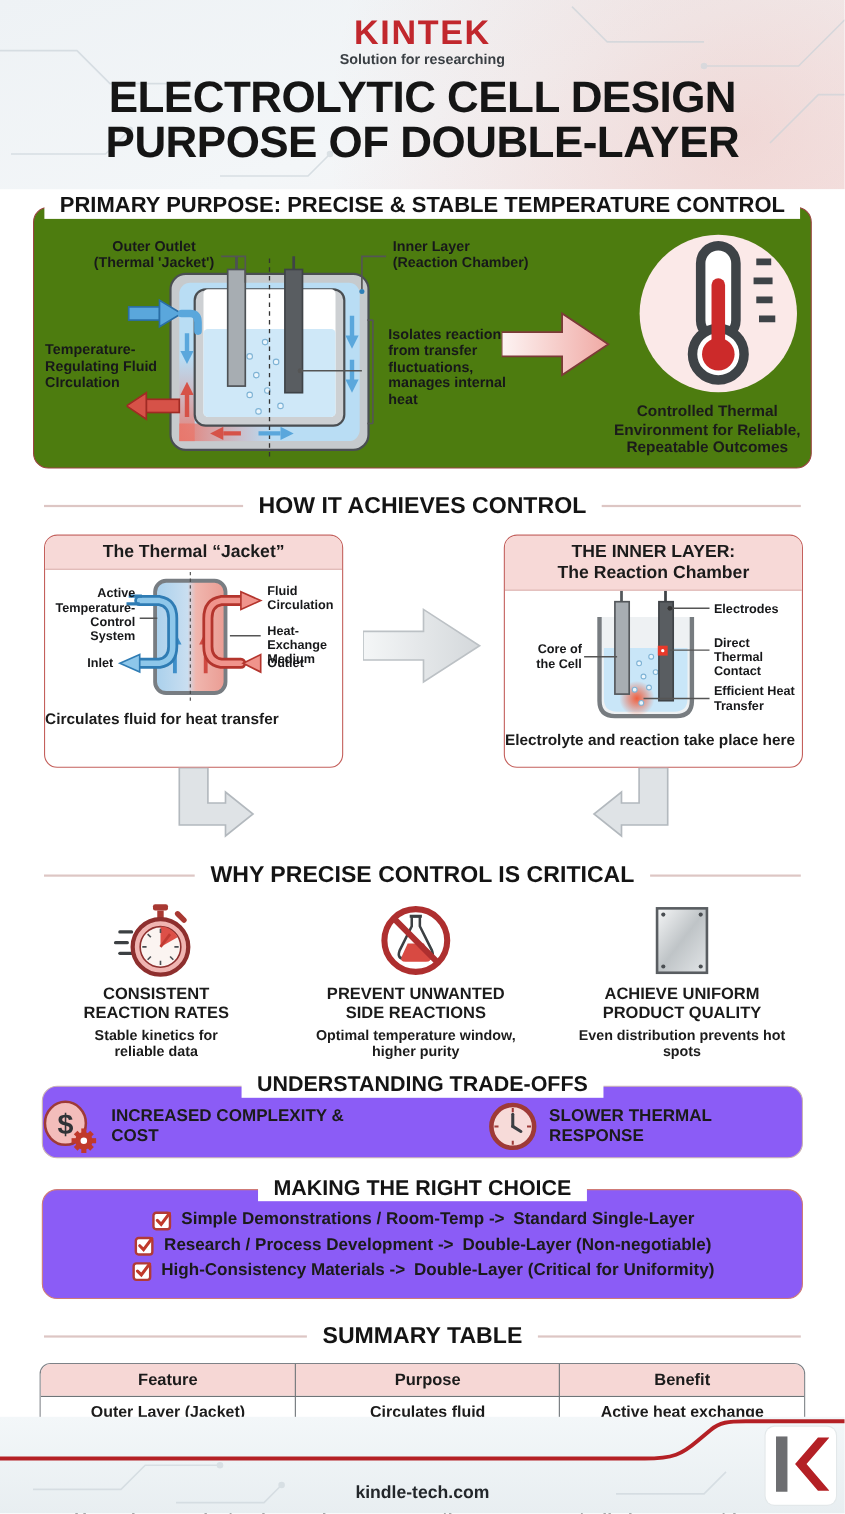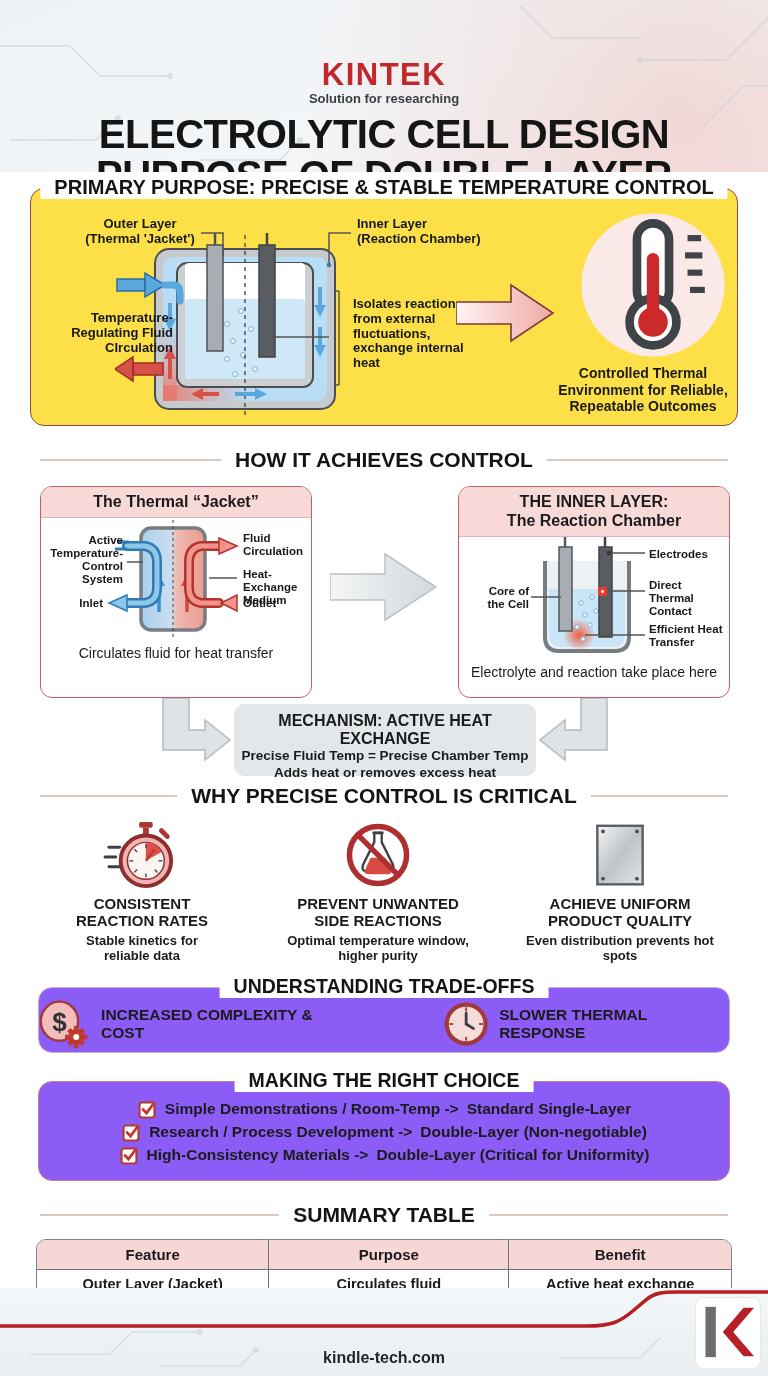--- a/index.html
+++ b/index.html
@@ -6,42 +6,42 @@
   html,body { width:768px; }
   body {
     height:1376px; position:relative; overflow:hidden;
     background:#ffffff; color:#1b1b1b;
     font-family:"Liberation Sans", sans-serif;
   }
   
   .header { position:relative; height:172px; background:linear-gradient(160deg,#eef2f5 0%,#f3f6f8 55%,#f6eff0 100%); overflow:hidden; }
   .blush { position:absolute; inset:0; background:radial-gradient(circle at 88% 70%, rgba(228,150,140,.28), transparent 55%); }
   .circuit { position:absolute; inset:0; opacity:.65; }
-  .logo { position:relative; text-align:center; padding-top:12px; font-size:31px; font-weight:800; letter-spacing:1.5px; color:#c1272d;margin-top:45px; }
+  .logo { position:relative; text-align:center; padding-top:12px; font-size:31px; font-weight:800; letter-spacing:1.5px; color:#c1272d; }
   .tagline { position:relative; text-align:center; font-size:13px; font-weight:600; color:#3a3f44; margin-top:-2px; }
   .big-title { position:relative; text-align:center; font-size:40px; line-height:1.02; font-weight:800; letter-spacing:-0.5px; color:#151515; margin-top:8px; }
   
-  .frame { position:relative; border:1.6px solid #9c4442; border-radius:14px; background:#fde047; }
+  .frame { position:relative; border:1.6px solid #9c4442; border-radius:14px; background:#4d7c0f; }
   .frame-title { position:absolute; top:-13px; left:50%; transform:translateX(-50%); background:#fff; padding:0 14px; font-size:20px; font-weight:800; white-space:nowrap; color:#141414; }
   
   .rule-heading { display:flex; align-items:center; gap:14px; margin:0 40px; font-size:21px; font-weight:800; color:#141414; }
   .rule-heading::before, .rule-heading::after { content:""; flex:1; height:1.6px; background:#ddc6c4; }
   .rule-heading > span { white-space:nowrap; }
   
   .primary { margin:16px 30px 0; height:238px; }
   .abs { position:absolute; }
   .lbl { position:absolute; font-weight:800; color:#17181a; line-height:1.14; }
   .small-lbl { font-size:13px; }
   .outcome-cap { position:absolute; font-size:14px; font-weight:800; text-align:center; line-height:1.18; }
   
   .cards-row { position:relative; height:212px; margin:14px 34px 0; }
   .card { position:absolute; top:0; width:272px; height:212px; border:1.6px solid #c4605c; border-radius:12px; background:#fff; overflow:hidden; }
   .card-head { background:#f7d9d7; border-bottom:1px solid #dcb3b0; padding:5px 4px 6px; text-align:center; font-size:16px; font-weight:800; line-height:1.2; }
   .card-diagram { position:relative; height:124px; }
-  .card-cap { text-align:center; font-size:14px; font-weight:400; padding-top:3px; }
+  .card-cap { text-align:left; font-size:14px; font-weight:700; padding-top:3px; }
   .dlbl { position:absolute; font-size:11.5px; font-weight:800; line-height:1.12; color:#17181a; }
   
   .mech-row { position:relative; height:86px; margin:0 34px; }
   .mech-box { position:absolute; left:200px; top:6px; width:302px; height:72px; background:#e3e7ea; border-radius:10px; text-align:center; padding-top:8px; }
   .mech-title { font-size:16px; font-weight:800; }
   .mech-line { font-size:13.5px; font-weight:700; line-height:1.25; }
   
   .pillars { display:flex; justify-content:space-between; margin:12px 38px 0; }
   .pillar { text-align:center; }
   .pillar-icon { height:70px; display:flex; align-items:flex-end; justify-content:center; }
@@ -173,29 +173,29 @@
       <path d="M170,44 h22 v24"></path>
       <path d="M320,44 h-22 v30"></path>
       <path d="M242,148 H298"></path>
       <path d="M303,102 h5 M308,102 v94 M303,196 h5"></path>
     </g>
     <circle cx="298" cy="76" r="2.3" fill="#2e7fb8"></circle>
     <circle cx="242" cy="148" r="2.3" fill="#555"></circle>
   </svg>
 
   <div class="lbl small-lbl" style="left:34px; top:28px; width:150px; text-align:center;">
-    <div>Outer Layer</div>
+    <div>Outer Outlet</div>
     <div>(Thermal 'Jacket')</div>
   </div>
   <div class="lbl small-lbl" style="left:326px; top:28px; width:160px; text-align:left;">
     <div>Inner Layer</div>
     <div>(Reaction Chamber)</div>
   </div>
-  <div class="lbl small-lbl" style="left:10px; top:122px; width:132px; text-align:right;">Temperature-Regulating Fluid CIrculation</div>
-  <div class="lbl small-lbl" style="left:322px; top:108px; width:134px;">Isolates reaction from external fluctuations, exchange internal heat</div>
+  <div class="lbl small-lbl" style="left:10px; top:122px; width:132px; text-align:left;">Temperature-Regulating Fluid CIrculation</div>
+  <div class="lbl small-lbl" style="left:322px; top:108px; width:134px;">Isolates reaction from transfer fluctuations, manages internal heat</div>
 
   <svg class="abs" style="left:425px; top:92px;" width="100" height="64" viewBox="0 0 100 64">
     <defs>
         <linearGradient id="pinkarrow" x1="0" y1="0" x2="1" y2="0">
       <stop offset="0" stop-color="#fdf4f3"></stop>
           <stop offset="1" stop-color="#f0a9a4"></stop>
         </linearGradient>
       </defs>
     <path d="M0,21 H55 V4 L97,32 L55,60 V43 H0 Z" fill="url(#pinkarrow)" stroke="#7c3a38" stroke-width="1.6"></path>
   </svg>
@@ -321,25 +321,20 @@
   </div>
 </div>
 
 <div class="mech-row">
   <svg class="conn-svg" width="702" height="86" viewBox="0 0 702 86">
     <g fill="#dfe3e6" stroke="#b3b9be" stroke-width="1.5">
       <path d="M129,0 V52 H171 V62 L196,42 L171,22 V32 H155 V0 Z"></path>
       <path d="M573,0 V52 H531 V62 L506,42 L531,22 V32 H547 V0 Z"></path>
     </g>
   </svg>
-  <div class="mech-box">
-    <div class="mech-title">MECHANISM: ACTIVE HEAT EXCHANGE</div>
-    <div class="mech-line">Precise Fluid Temp = Precise Chamber Temp</div>
-    <div class="mech-line">Adds heat or removes excess heat</div>
-  </div>
 </div>
 
 <div class="rule-heading">
     <span>WHY PRECISE CONTROL IS CRITICAL</span>
   </div>
 
 <div class="pillars">
   <div class="pillar" style="width:208px;">
     <div class="pillar-icon">
       <svg width="80" height="70" viewBox="0 0 80 72">

